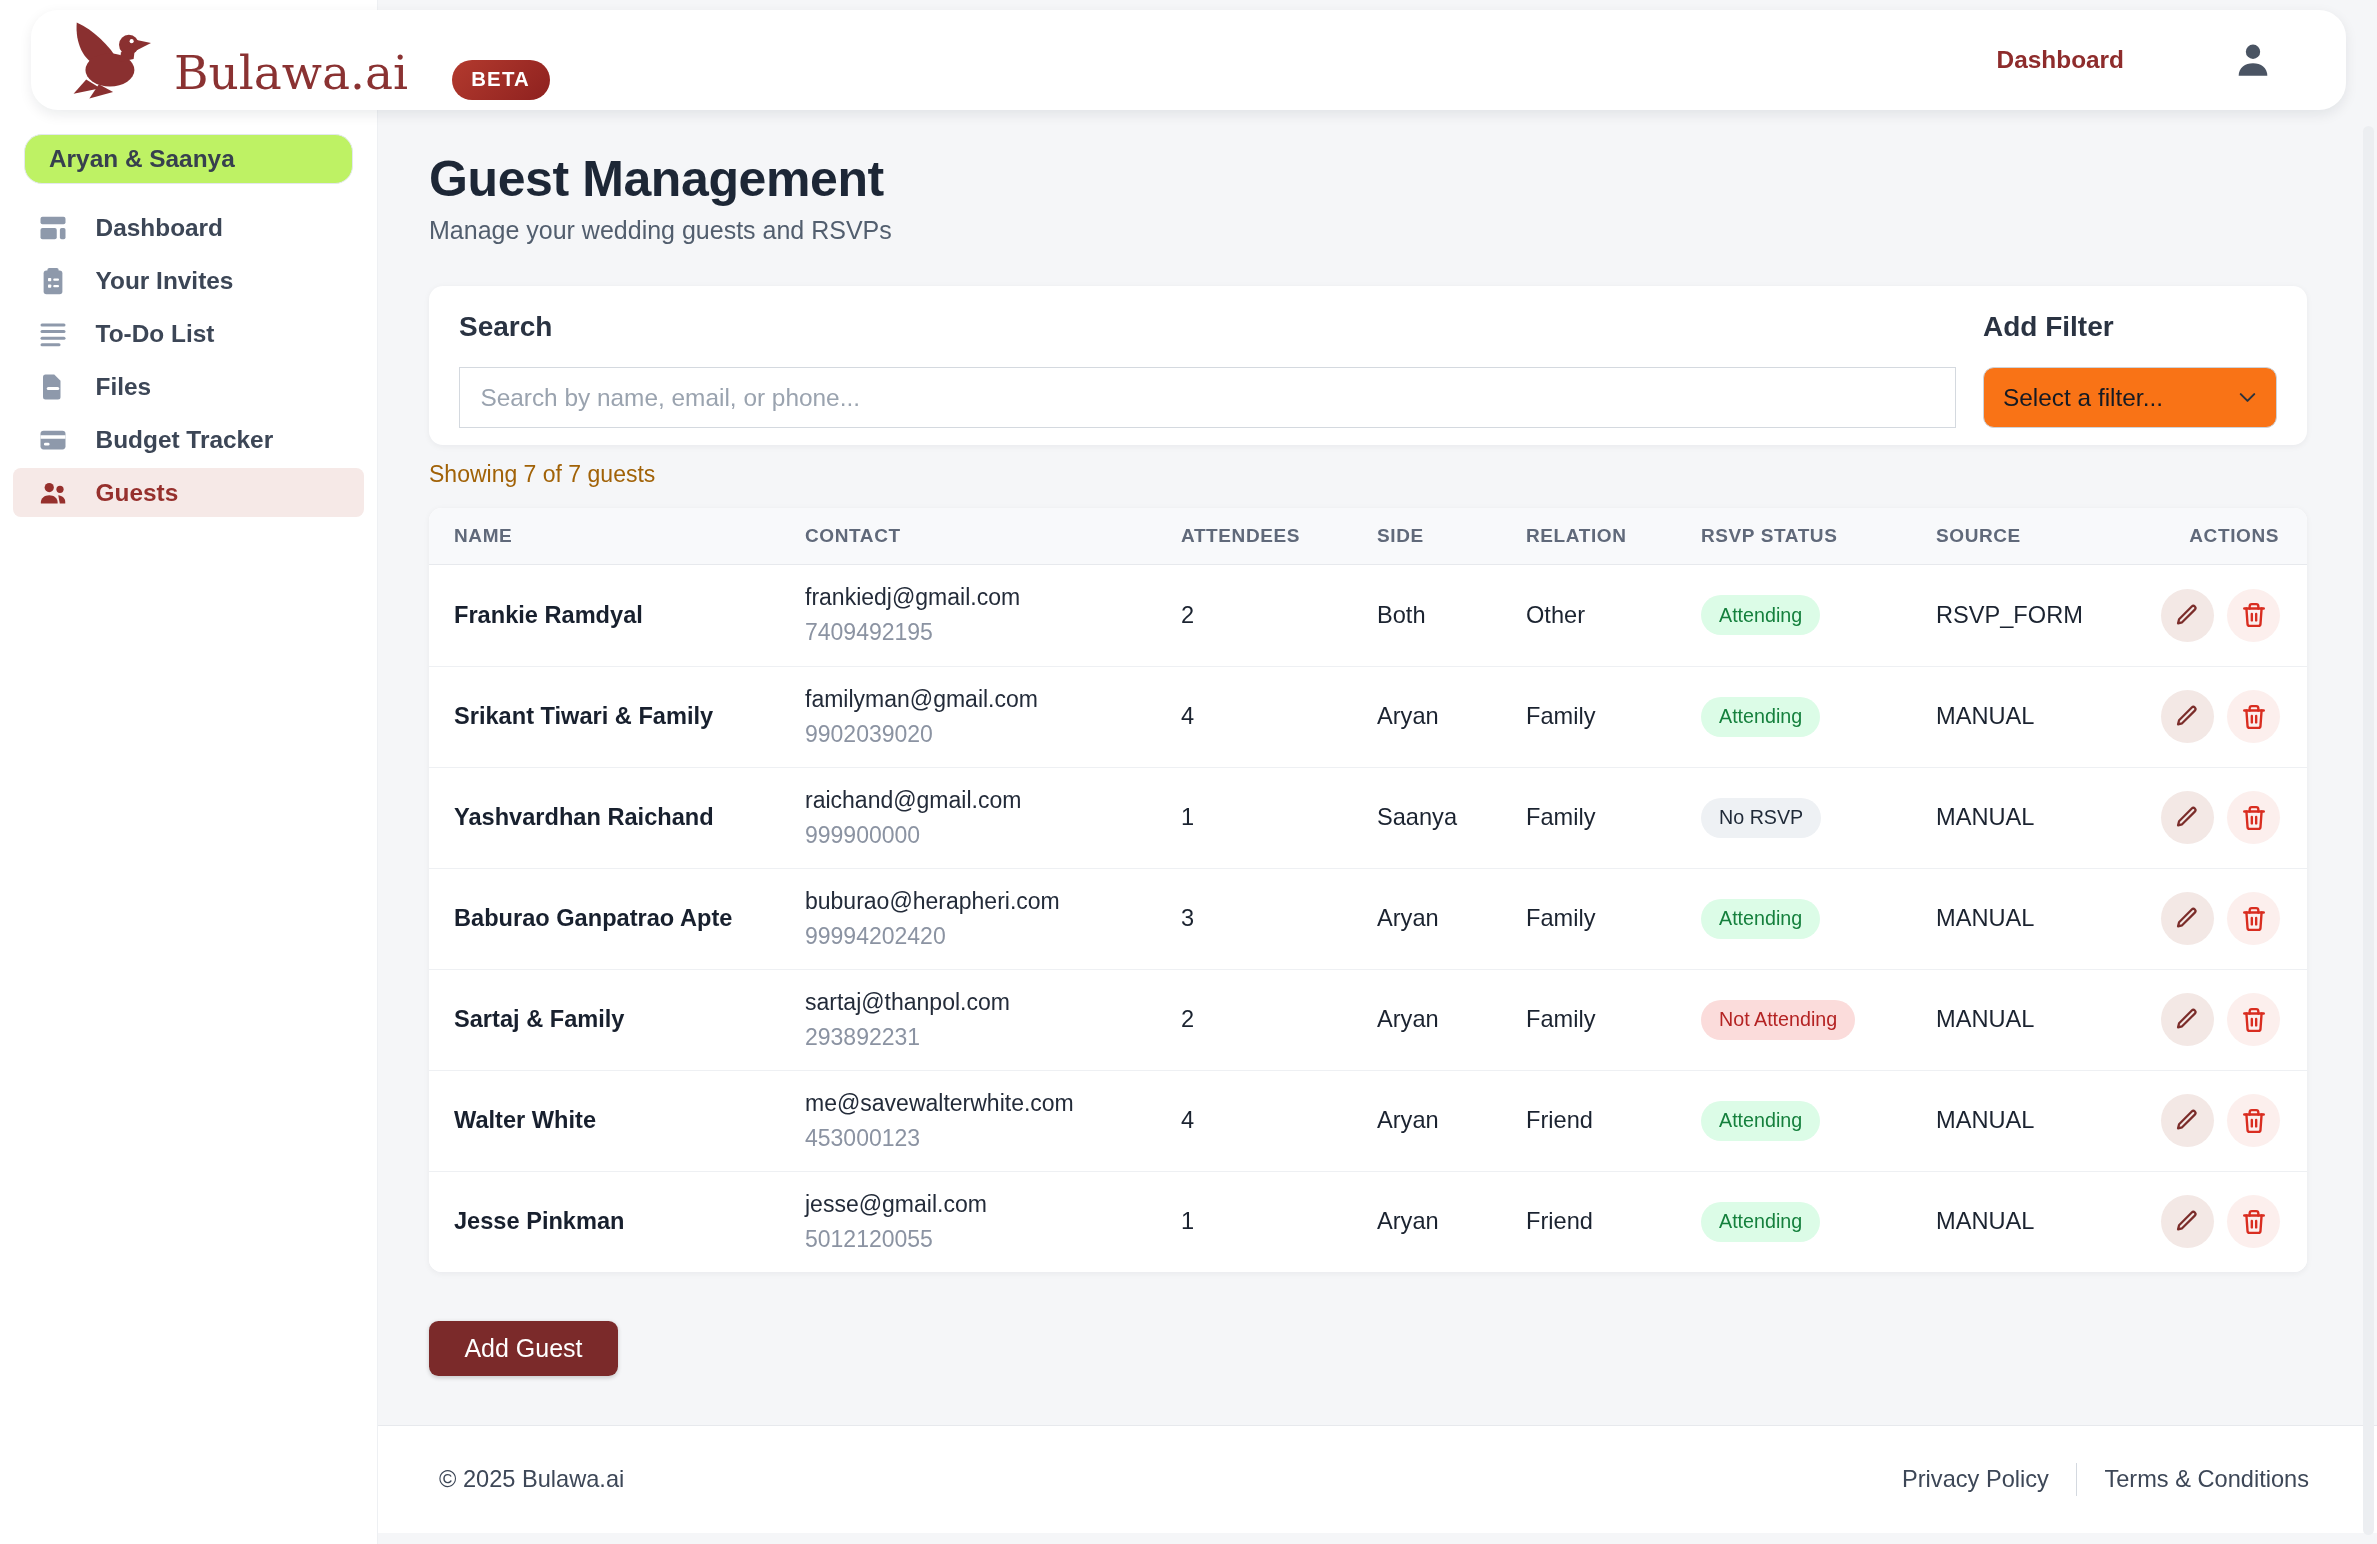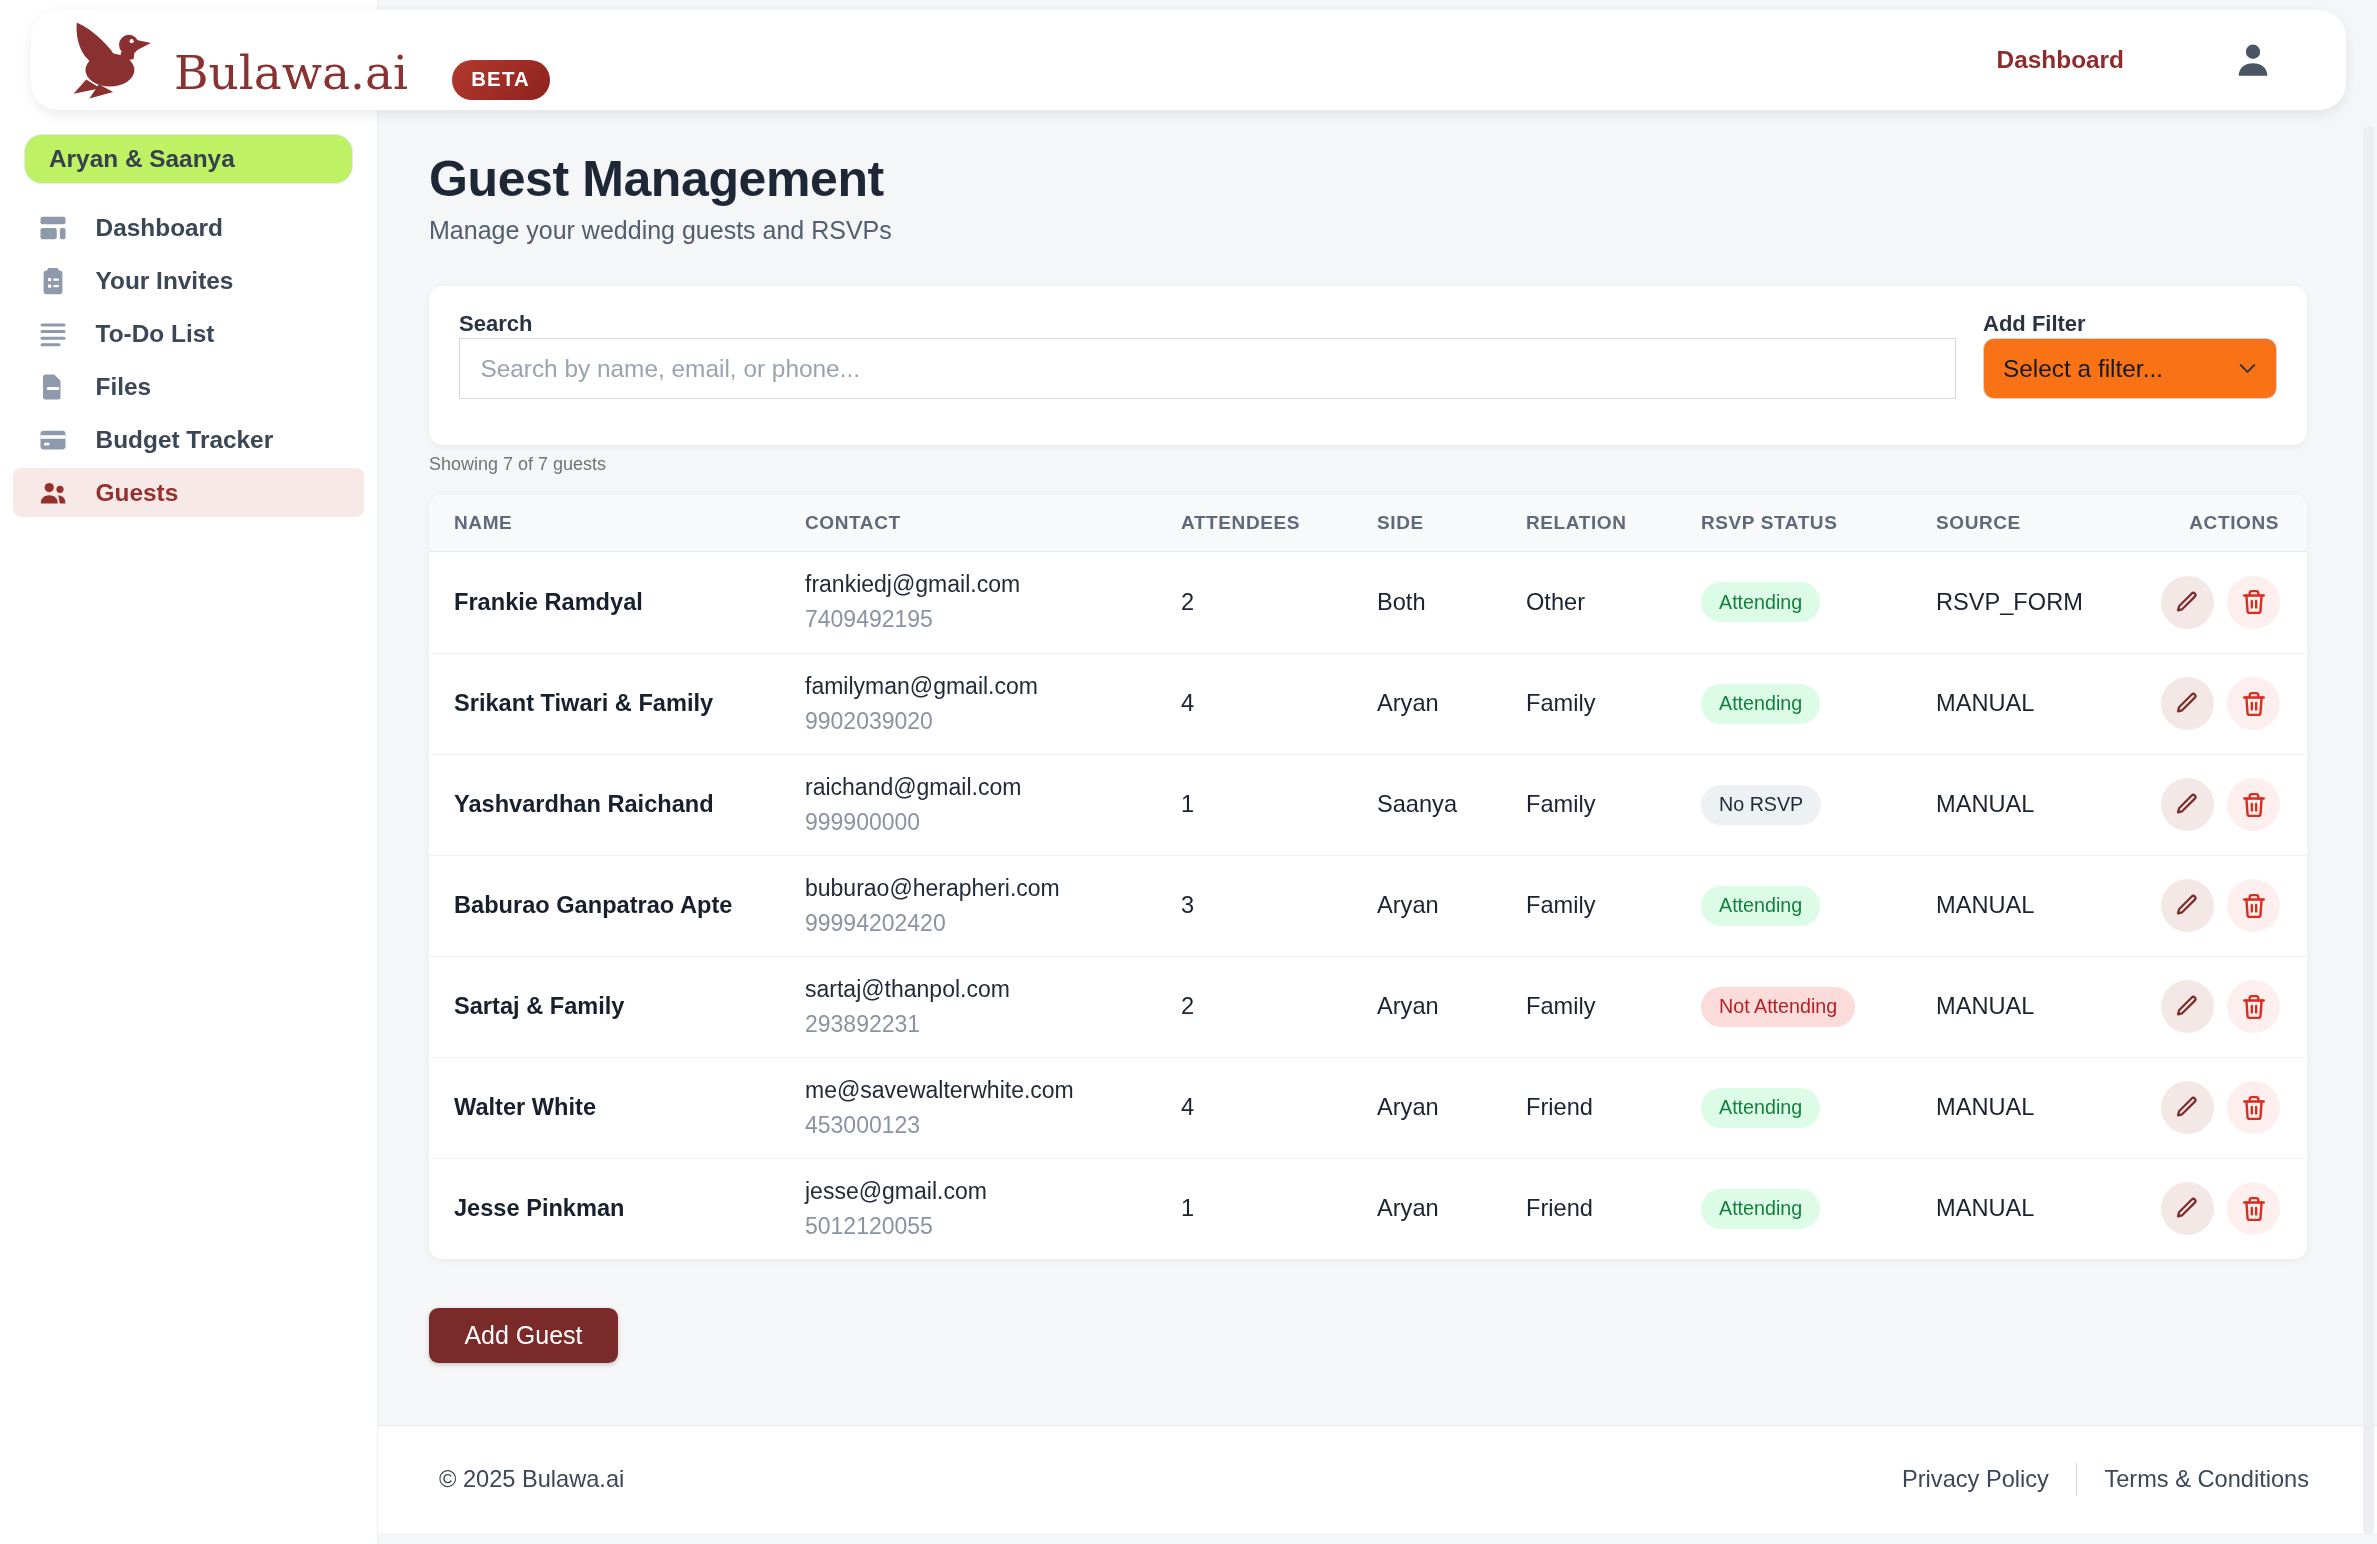--- a/index.html
+++ b/index.html
@@ -37,31 +37,31 @@
   
   .main { position:absolute; left:378px; right:0; top:0; bottom:0; background:#f5f6f8; }
   .content { padding:0 70px 0 51px; }
   .page-title { padding-top:154px; font-size:50px; line-height:50px; font-weight:bold; color:#1d2736; letter-spacing:-0.4px; }
   .page-subtitle { margin-top:14px; font-size:25px; line-height:25px; color:#525e6e; }
 
   .search-card { margin-top:43px; height:159px; background:#fff; border-radius:14px;
                  box-shadow:0 1.6px 6.3px rgba(17,24,39,.05); display:flex; gap:27px; padding:25px 30px; }
   .search-col { flex:1; }
   .filter-col { width:294px; flex:none; }
-  .field-label { font-size:22px; font-weight:bold; color:#2a3342; margin-bottom:1px; }
+  .field-label { font-size:28px; font-weight:bold; color:#2a3342; margin-bottom:24px; }
   .search-input { width:100%; height:61px; border:0.8px solid #d4d9df; border-radius:0; font-size:24.4px;
                   padding:0 20.4px; color:#111826; background:#fff; font-family:inherit; }
   .search-input::placeholder { color:#9aa3af; }
   .select-wrap { position:relative; }
   .filter-select { width:100%; height:61px; border:0.8px solid #cdd3da; border-radius:11px; font-size:24.4px;
                    color:#141a24; padding:0 50px 0 19px; background:#f97316; appearance:none; -webkit-appearance:none;
                    font-family:inherit; cursor:pointer; }
   .select-chevron { position:absolute; right:15.7px; top:17.3px; width:27px; height:27px; pointer-events:none; }
 
-  .results-summary { margin-top:9px; font-size:18px; color:#737373; }
+  .results-summary { margin-top:16px; font-size:23px; color:#a16207; }
 
   .table-card { margin-top:19.7px; background:#fff; border-radius:12.6px; overflow:hidden;
                 box-shadow:0 1.6px 6.3px rgba(17,24,39,.05); }
   .thead, .trow { display:grid; grid-template-columns:351px 376px 196px 149px 175px 235px 219px 1fr; align-items:center; }
   .thead { height:57px; background:#f8f9fb; border-bottom:0.8px solid #e7e9ed; }
   .th { padding-left:25px; font-size:19px; font-weight:bold; color:#60697a; letter-spacing:0.6px; text-transform:uppercase; }
   .th.right { text-align:right; padding-right:28px; padding-left:0; }
   .trow { height:101px; background:#fff; }
   .trow + .trow { border-top:1.6px solid #eef0f3; }
   .cell { padding-left:25px; font-size:23.6px; color:#1b2330; }

